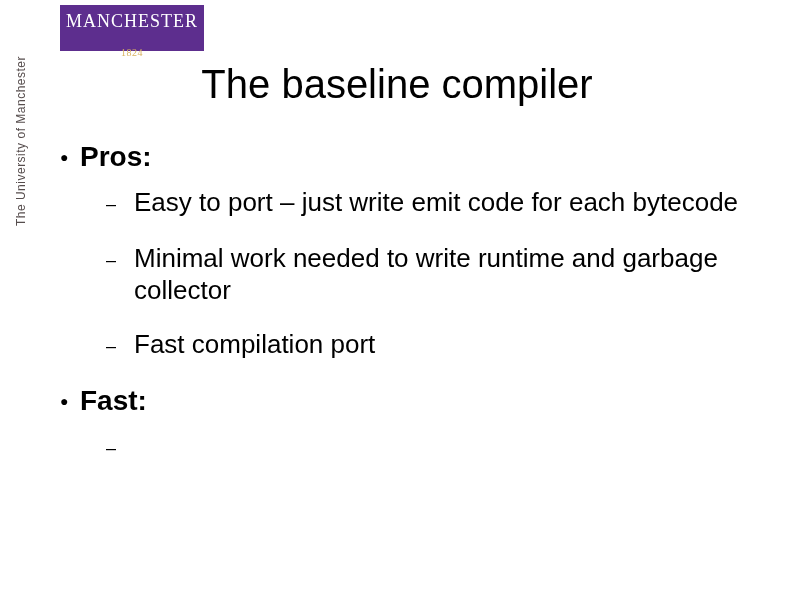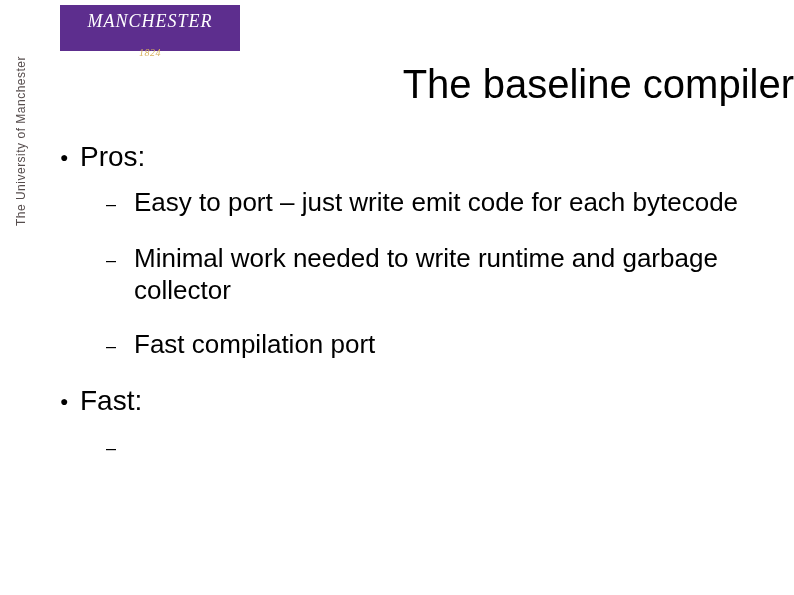--- a/index.html
+++ b/index.html
@@ -1,27 +1,27 @@
 <!DOCTYPE html>
 <html><head>
 <meta charset="utf-8">
 <style>
   * { margin: 0; padding: 0; box-sizing: border-box; }
   html, body { width: 794px; height: 595px; background: #fff; font-family: Arial, Helvetica, sans-serif; color: #000; overflow: hidden; }
   .slide { position: relative; width: 794px; height: 595px; }
   .sidebar-text { position: absolute; left: 14px; top: 56px; writing-mode: vertical-rl; transform: rotate(180deg); font-size: 12px; letter-spacing: 0.5px; color: #564d4d; font-weight: 400; }
-  .logo-box { position: absolute; left: 60px; top: 5px; width: 180px; height: 46px; background: #5d2e8e; color: #fff; text-align: center; font-style: italic; }
+  .logo-box { position: absolute; left: 60px; top: 5px; width: 144px; height: 46px; background: #5d2e8e; color: #fff; text-align: center; }
   .logo-main { font-family: "Times New Roman", serif; font-size: 18px; letter-spacing: 1px; padding-top: 6px; }
   .logo-est { font-variant: small-caps; }
   .logo-year { font-family: "Times New Roman", serif; font-size: 10px; color: #d9b25f; margin-top: 15px; letter-spacing: 0.5px; }
-  .title { position: absolute; left: 0; right: 0; top: 62px; text-align: right; font-size: 40px; font-weight: 400; font-family: Arial, Helvetica, sans-serif; }
+  .title { position: absolute; left: 0; right: 0; top: 62px; text-align: center; font-size: 40px; font-weight: 400; font-family: Arial, Helvetica, sans-serif; }
   .content { position: absolute; left: 60px; top: 140px; right: 24px; }
   .l1 { display: flex; align-items: flex-start; margin-bottom: 10px; }
   .l1 .bullet { width: 20px; flex: 0 0 20px; text-align: left; font-size: 14px; line-height: 34px; }
-  .l1 .txt { font-size: 28px; line-height: 34px; }
+  .l1 .txt { font-size: 28px; line-height: 34px; font-weight: bold; }
   .subwrap { margin-left: 46px; margin-top: 12px; margin-bottom: 18px; }
   .l2 { display: flex; align-items: flex-start; margin-bottom: 22px; }
   .l2 .dash { width: 28px; flex: 0 0 28px; font-size: 18px; line-height: 32px; padding-top: 2px; }
   .l2 .txt { font-size: 26px; line-height: 32px; }
 </style>
 </head>
 <body>
 
 <div class="slide">
 

